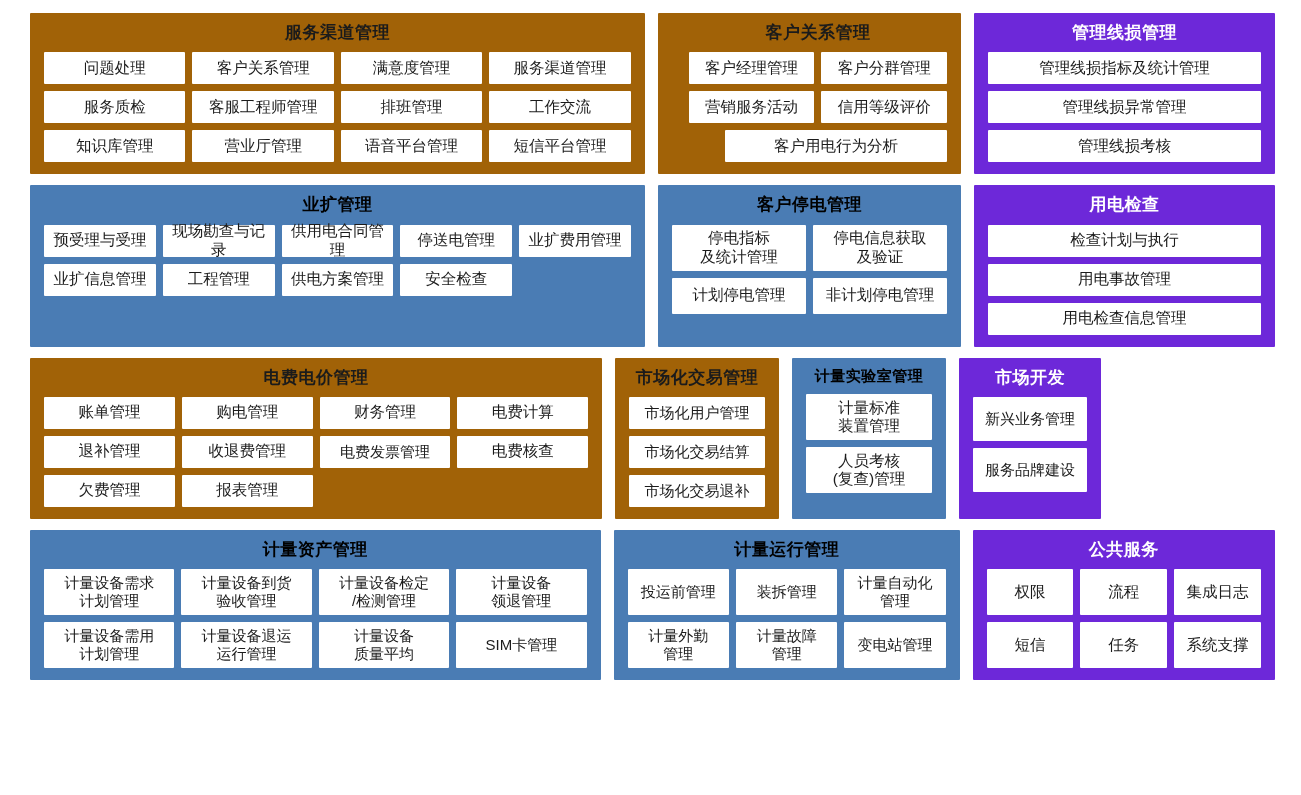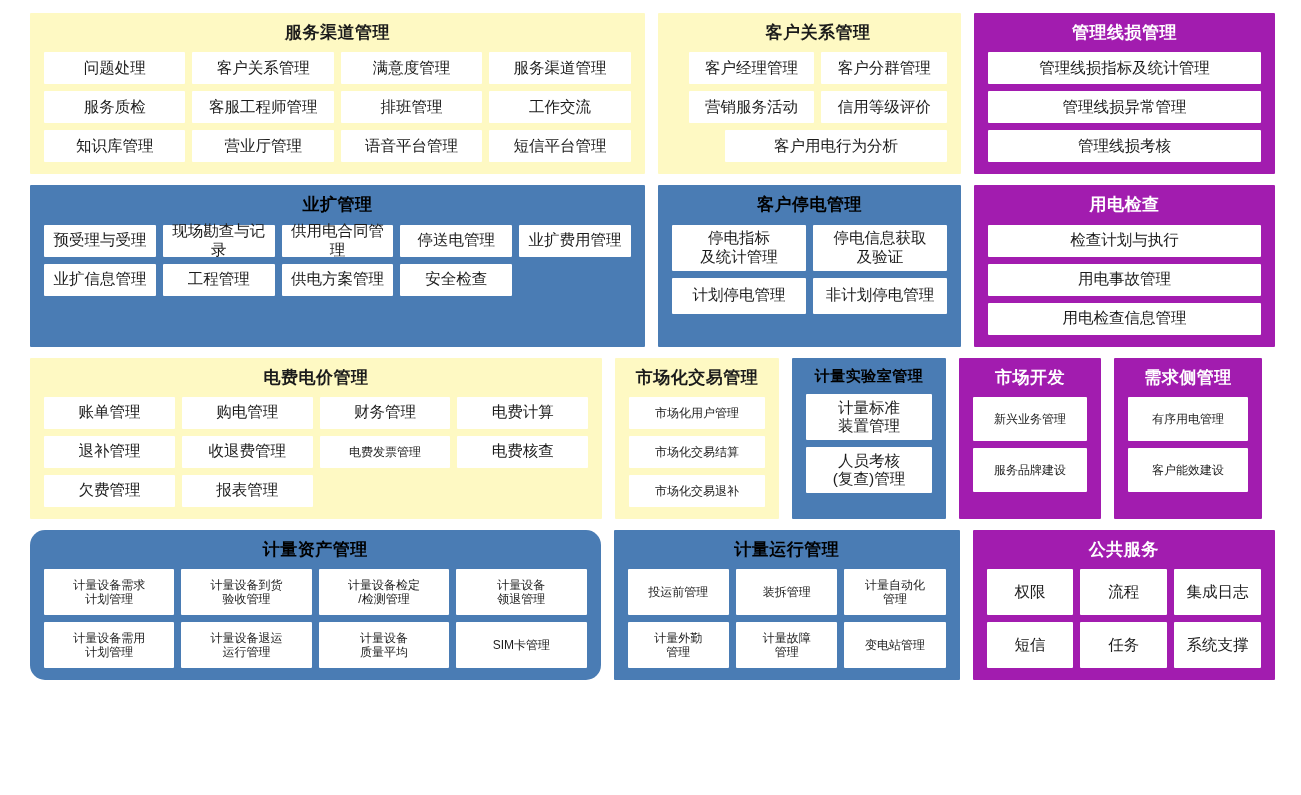--- a/index.html
+++ b/index.html
@@ -19,23 +19,23 @@
   }
   .row{display:flex;gap:13px;align-items:stretch;}
 
   
   .panel{
     box-sizing:border-box;
     display:flex;flex-direction:column;
     padding:9px 14px 12px 14px;
     border-radius:1px;
   }
-  .panel.lightblue{background:#fef9c3;}
+  .panel.lightblue{background:#a16207;}
   .panel.blue{background:#4a7cb4;}
-  .panel.teal{background:#a21caf;}
+  .panel.teal{background:#6d28d9;}
 
   .panel-title{
     text-align:center;
     font-weight:bold;
     font-size:17px;
     letter-spacing:.5px;
     line-height:1.25;
     margin-bottom:9px;
     white-space:nowrap;
   }
@@ -54,21 +54,21 @@
     display:flex;align-items:center;justify-content:center;
     text-align:center;
     font-size:15.5px;
     line-height:1.2;
     padding:5px 4px;
     box-sizing:border-box;
     white-space:pre-line;
     border-radius:1px;
   }
   .cell.span2{grid-column:span 2;margin-left:36px;}
-  .cell.small{font-size:12px;}
+  .cell.small{font-size:15px;}
 
   
   .p-service{width:619px;}
   .p-service .grid{grid-template-columns:repeat(4,1fr);grid-auto-rows:32px;}
 
   .p-crm{width:305px;padding-left:31px;}
   .p-crm .grid{grid-template-columns:repeat(2,1fr);grid-auto-rows:32px;}
 
   .p-loss{width:303px;}
   .p-loss .grid{grid-template-columns:1fr;grid-auto-rows:32px;}
@@ -90,21 +90,21 @@
 
   .p-lab{width:154px;}
   .p-lab .grid{grid-template-columns:1fr;grid-auto-rows:46px;}
 
   .p-dev{width:142px;}
   .p-dev .grid{grid-template-columns:1fr;grid-auto-rows:44px;}
 
   .p-demand{width:148px;}
   .p-demand .grid{grid-template-columns:1fr;grid-auto-rows:44px;}
 
-  .p-asset{width:572px;border-radius:15px;}
+  .p-asset{width:572px;}
   .p-asset .grid{grid-template-columns:repeat(4,1fr);grid-auto-rows:46px;}
 
   .p-oper{width:347px;}
   .p-oper .grid{grid-template-columns:repeat(3,1fr);grid-auto-rows:46px;}
 
   .p-public{width:303px;}
   .p-public .grid{grid-template-columns:repeat(3,1fr);grid-auto-rows:46px;}
 
   .r3{align-items:stretch;}
   .r3 .panel{padding-bottom:12px;}
@@ -234,27 +234,20 @@
     </div>
 
     <div class="panel teal p-dev">
       <div class="panel-title">市场开发</div>
       <div class="grid">
         <div class="cell small">新兴业务管理</div>
         <div class="cell small">服务品牌建设</div>
       </div>
     </div>
 
-    <div class="panel teal p-demand">
-      <div class="panel-title">需求侧管理</div>
-      <div class="grid">
-        <div class="cell small">有序用电管理</div>
-        <div class="cell small">客户能效建设</div>
-      </div>
-    </div>
 
   </div>
 
   <div class="row">
 
     <div class="panel blue p-asset">
       <div class="panel-title">计量资产管理</div>
       <div class="grid">
         <div class="cell small">计量设备需求
 计划管理</div>

